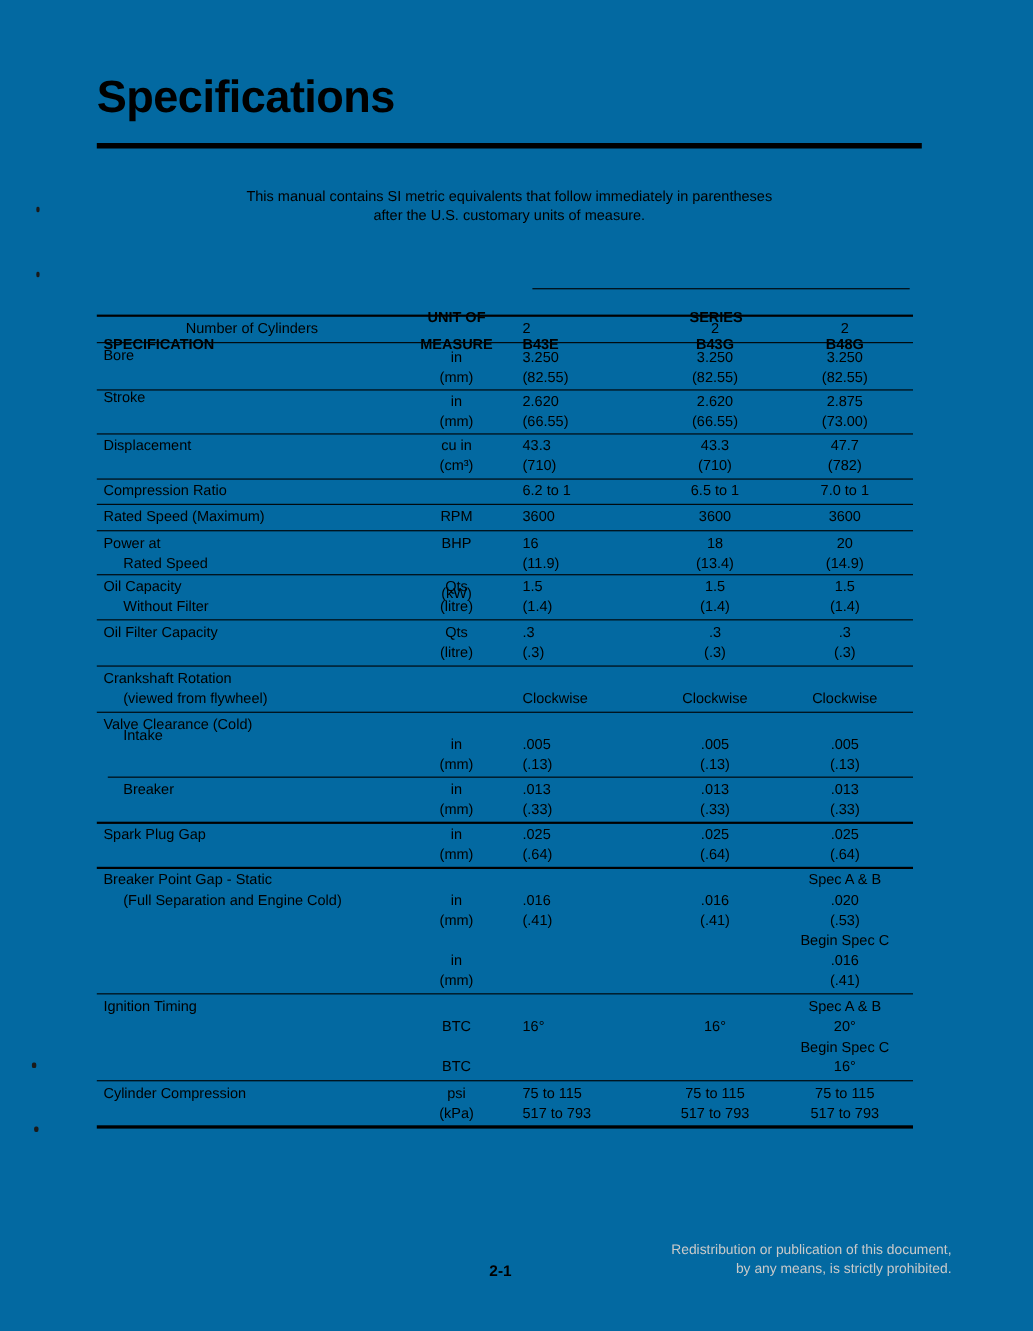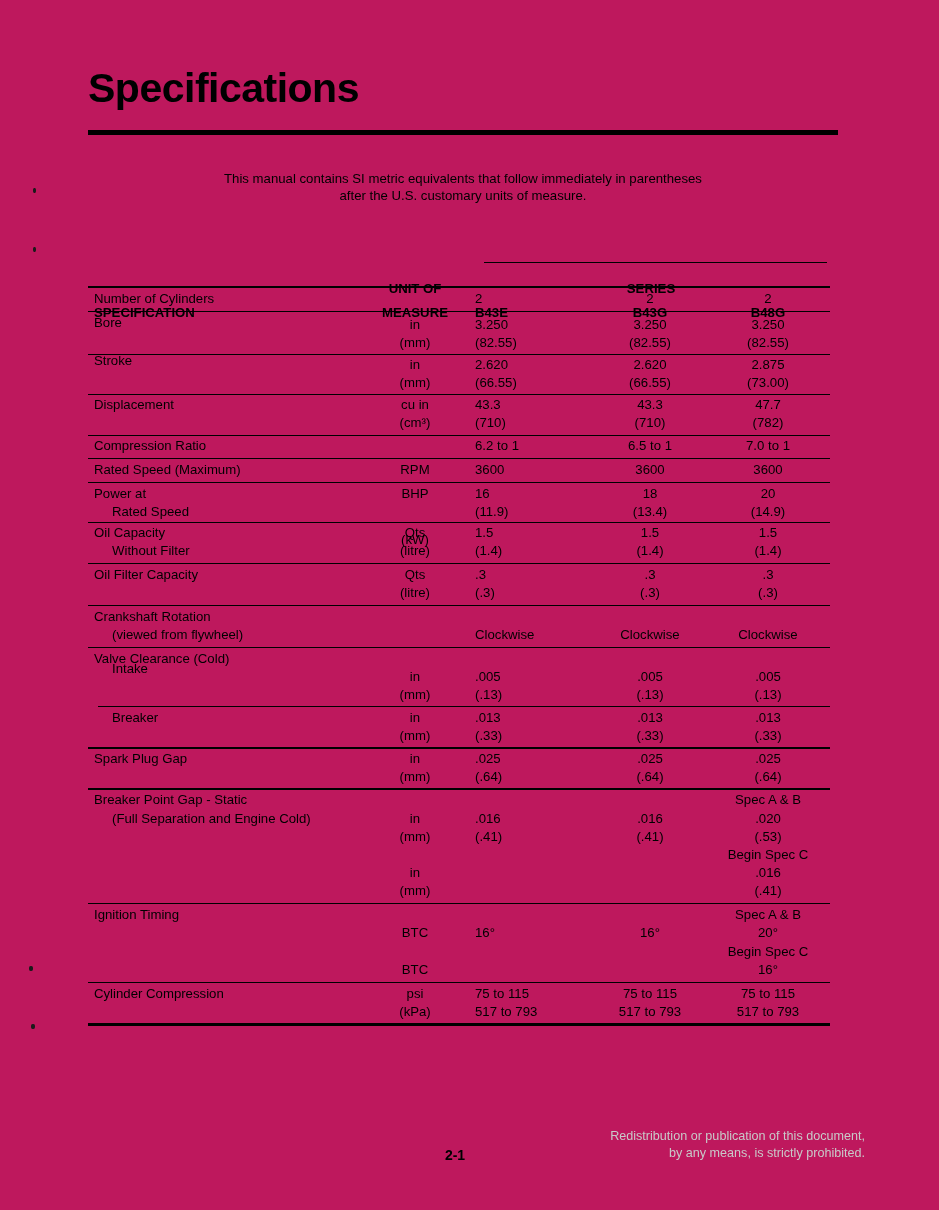--- a/index.html
+++ b/index.html
@@ -9,21 +9,21 @@
     background: #ffffff;
   }
   body {
     font-family: "Liberation Sans", sans-serif;
     color: #000000;
   }
   #page {
     position: relative;
     width: 939px;
     height: 1210px;
-    background: #be185d;
+    background: #0369a1;
     overflow: hidden;
   }
 
   
   .page-title {
     position: absolute;
     left: 88px;
     top: 68px;
     font-size: 41px;
     font-weight: bold;
@@ -135,21 +135,21 @@
     <div class="rule thin" style="left:396px;top:30px;width:343px;"></div>
 
     <div class="cell col-spec bold" style="top:32px;">SPECIFICATION</div>
     <div class="cell col-unit bold" style="top:32px;">MEASURE</div>
     <div class="cell col-c1 bold" style="top:32px;">B43E</div>
     <div class="cell col-c2 bold" style="top:32px;">B43G</div>
     <div class="cell col-c3 bold" style="top:32px;">B48G</div>
 
     <div class="rule medium" style="left:0px;top:54px;width:742px;"></div>
 
-    <div class="cell col-spec" style="top:58px;">Number of Cylinders</div>
+    <div class="cell col-spec" style="top:58px;text-align:center;">Number of Cylinders</div>
     <div class="cell col-c1" style="top:58px;">2</div>
     <div class="cell col-c2" style="top:58px;">2</div>
     <div class="cell col-c3" style="top:58px;">2</div>
     <div class="rule thin" style="left:0px;top:79px;width:742px;"></div>
 
     <div class="cell col-spec" style="top:82px;">Bore</div>
     <div class="cell col-unit" style="top:84px;">in</div>
     <div class="cell col-unit" style="top:102px;">(mm)</div>
     <div class="cell col-c1" style="top:84px;">3.250</div>
     <div class="cell col-c1" style="top:102px;">(82.55)</div>

